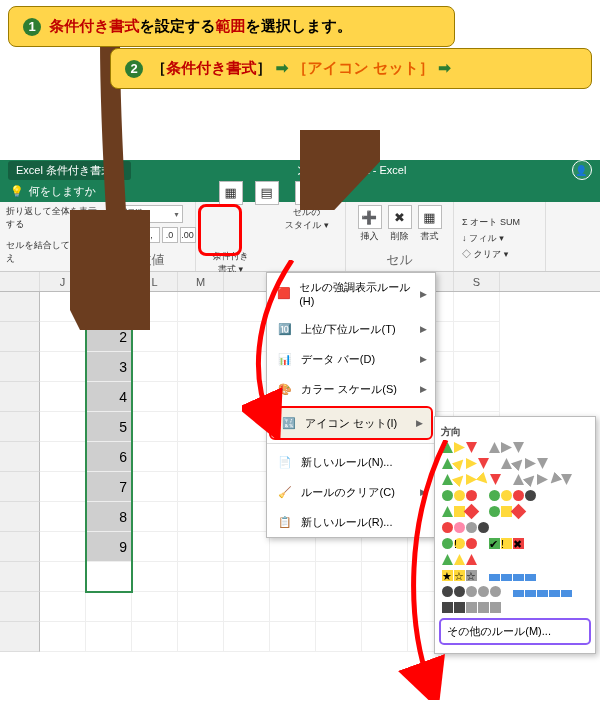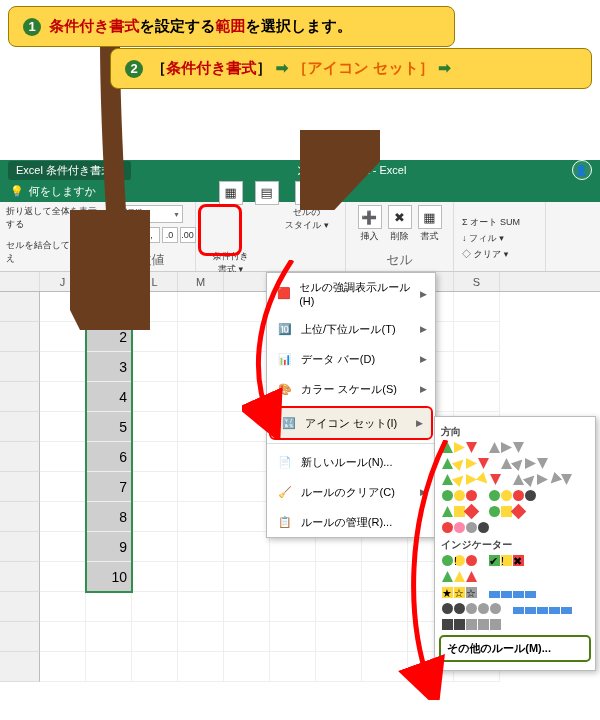--- a/index.html
+++ b/index.html
@@ -62,21 +62,21 @@
   .cfitem .arrow{margin-left:auto;font-size:9px;color:#666;}
   .cfsep{height:1px;background:#ddd;margin:3px 0;}
 
   
   .flyout{position:absolute;left:434px;top:416px;width:162px;background:#fff;border:1px solid #bbb;
           box-shadow:2px 2px 6px rgba(0,0,0,.25);font-size:11px;z-index:20;padding:4px 6px 2px;}
   .flyout h5{margin:4px 0 2px;font-size:10px;color:#444;font-weight:600;}
   .setrow{display:flex;gap:10px;margin-bottom:3px;}
   .iconset{display:flex;gap:1px;cursor:pointer;padding:1px;}
   .iconset span{width:11px;height:11px;display:inline-block;}
-  .more{border:2px solid #4d7c0f;border-radius:5px;margin:4px -2px 6px;padding:4px 6px;cursor:pointer;font-weight:bold;}
+  .more{border:2px solid #8b5cf6;border-radius:5px;margin:4px -2px 6px;padding:4px 6px;cursor:pointer;}
 
   
   .g{background:#4caf50;} .y{background:#ffd93b;} .r{background:#ef4040;} .gr{background:#9e9e9e;}
   .bk{background:#444;}
   .up{clip-path:polygon(50% 0,100% 100%,0 100%);} .dn{clip-path:polygon(0 0,100% 0,50% 100%);}
   .rt{clip-path:polygon(0 0,100% 50%,0 100%);}
   .dot{border-radius:50%;}
   .bar{background:linear-gradient(to top,#4a90e2 60%,transparent 60%);}
 
   
@@ -338,33 +338,20 @@
           <div class="cell "></div>
           <div class="cell "></div>
           <div class="cell "></div>
           <div class="cell "></div>
           <div class="cell "></div>
           <div class="cell "></div>
         </div>
         <div class="row">
           <div class="rh"></div>
           <div class="cell "></div>
-          <div class="cell sel">10</div>
-          <div class="cell "></div>
-          <div class="cell "></div>
-          <div class="cell "></div>
-          <div class="cell "></div>
-          <div class="cell "></div>
-          <div class="cell "></div>
-          <div class="cell "></div>
-          <div class="cell "></div>
-        </div>
-        <div class="row">
-          <div class="rh"></div>
-          <div class="cell "></div>
           <div class="cell "></div>
           <div class="cell "></div>
           <div class="cell "></div>
           <div class="cell "></div>
           <div class="cell "></div>
           <div class="cell "></div>
           <div class="cell "></div>
           <div class="cell "></div>
           <div class="cell "></div>
         </div>
@@ -430,21 +417,21 @@
       <span class="mi">📄</span>
       <span>新しいルール(N)...</span>
     </div>
   <div class="cfitem">
       <span class="mi">🧹</span>
       <span>ルールのクリア(C)</span>
       <span class="arrow">▶</span>
     </div>
   <div class="cfitem">
       <span class="mi">📋</span>
-      <span>ルールの管理(R)...</span>
+      <span>新しいルール(R)...</span>
     </div>
 </div>
 
 <div class="flyout">
   <h5>方向</h5>
   <div class="setrow">
     <div class="iconset">
         <span class="g up"></span>
         <span class="y rt"></span>
         <span class="r dn"></span>
@@ -511,21 +498,20 @@
       </div>
   </div>
   <div class="setrow">
     <div class="iconset">
         <span class="r dot"></span>
         <span style="background:#f8a;" class="dot"></span>
         <span class="gr dot"></span>
         <span class="bk dot"></span>
       </div>
   </div>
-  <h5>インジケーター</h5>
   <div class="setrow">
     <div class="iconset">
         <span class="g dot"></span>
         <span class="y dot">!</span>
         <span class="r dot"></span>
       </div>
     <div class="iconset">
         <span class="g">✔</span>
         <span class="y">!</span>
         <span class="r">✖</span>

